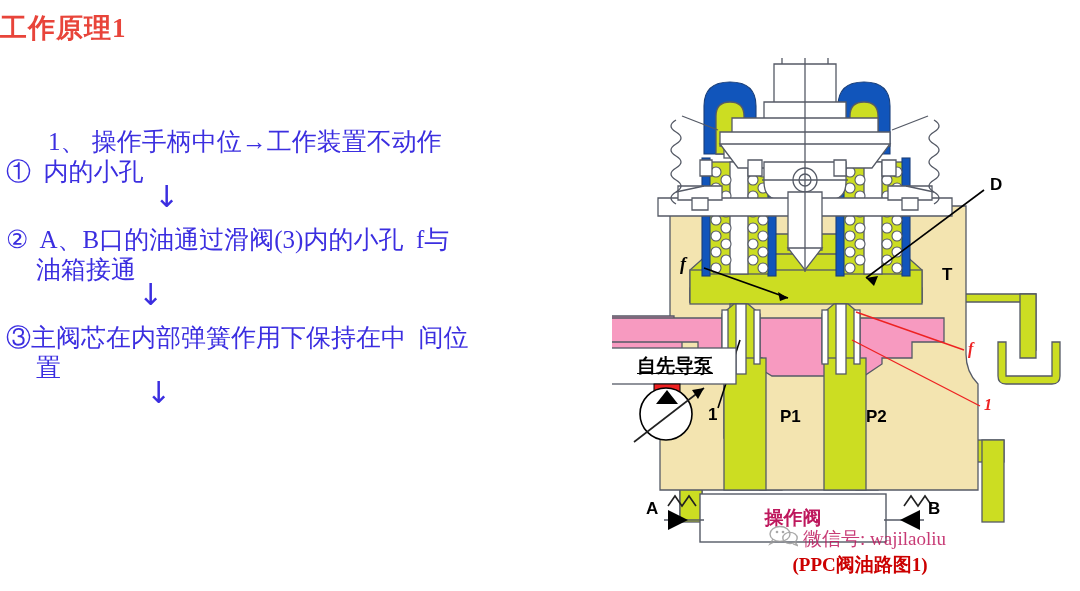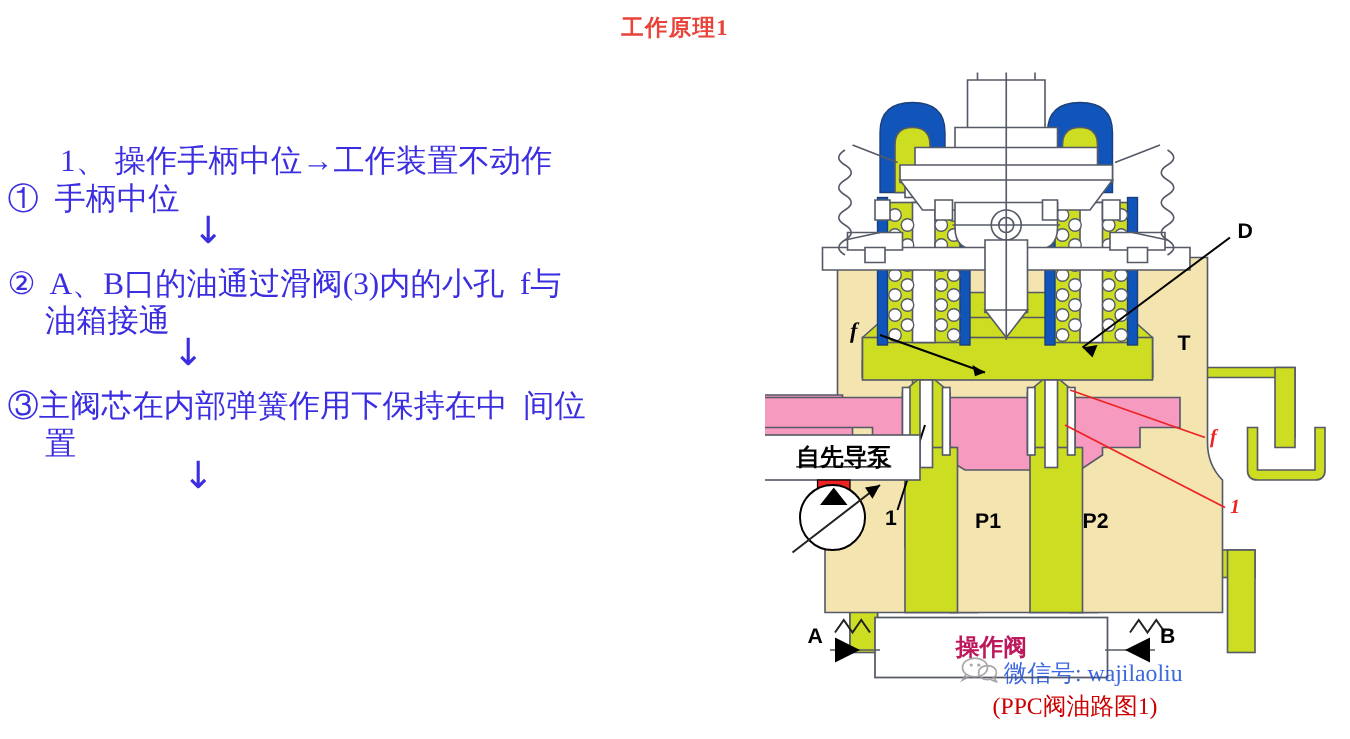--- a/index.html
+++ b/index.html
@@ -19,33 +19,33 @@
     inset: 0;
     background: #ffffff;
   }
 
   
   #slide-title {
     position: absolute;
     left: 0;
     top: 10px;
     width: 1080px;
-    text-align: center;
+    text-align: left;
     color: #e8443a;
-    font-size: 18px;
+    font-size: 27px;
     font-weight: 700;
     letter-spacing: 1px;
     font-family: "Liberation Serif", "DejaVu Serif", serif;
   }
 
   
   #text-column {
     position: absolute;
     left: 6px;
-    top: 116px;
+    top: 128px;
     width: 610px;
     color: #3b2ee0;
     font-size: 25px;
     line-height: 1.12;
     font-family: "Liberation Serif", "DejaVu Serif", serif;
   }
   .step-line {
     color: #3b2ee0;
     white-space: pre-wrap;
   }
@@ -86,51 +86,51 @@
 
   
   #diagram-caption {
     position: absolute;
     left: 700px;
     top: 552px;
     width: 320px;
     text-align: center;
     color: #cc0000;
     font-size: 19px;
-    font-weight: 400;
+    font-weight: 700;
     font-family: "Liberation Serif", "DejaVu Serif", serif;
   }
 
   
   #watermark {
     position: absolute;
     left: 768px;
     top: 525px;
     display: flex;
     align-items: center;
     gap: 5px;
-    color: #1d4ed8;
+    color: #be185d;
     font-size: 19px;
     font-family: "Liberation Serif", "DejaVu Serif", serif;
     opacity: .85;
   }
   #watermark .wm-text { white-space: nowrap; }
 </style>
 </head>
 <body>
 
 <div class="slide">
 
   <div id="slide-title">工作原理1</div>
 
   <div id="text-column">
 
     <div class="step-line step-heading">1、 操作手柄中位→工作装置不动作</div>
 
-    <div class="step-line">①  手柄中位</div>
+    <div class="step-line">①  内的小孔</div>
 
     <div class="arrow-row">
       <span class="arrow-glyph ar1">↓</span>
     </div>
 
     <div class="step-line">②  A、B口的油通过滑阀(3)内的小孔  f与</div>
     <div class="step-line indent-2 step-body">油箱接通</div>
 
     <div class="arrow-row">
       <span class="arrow-glyph ar2">↓</span>

